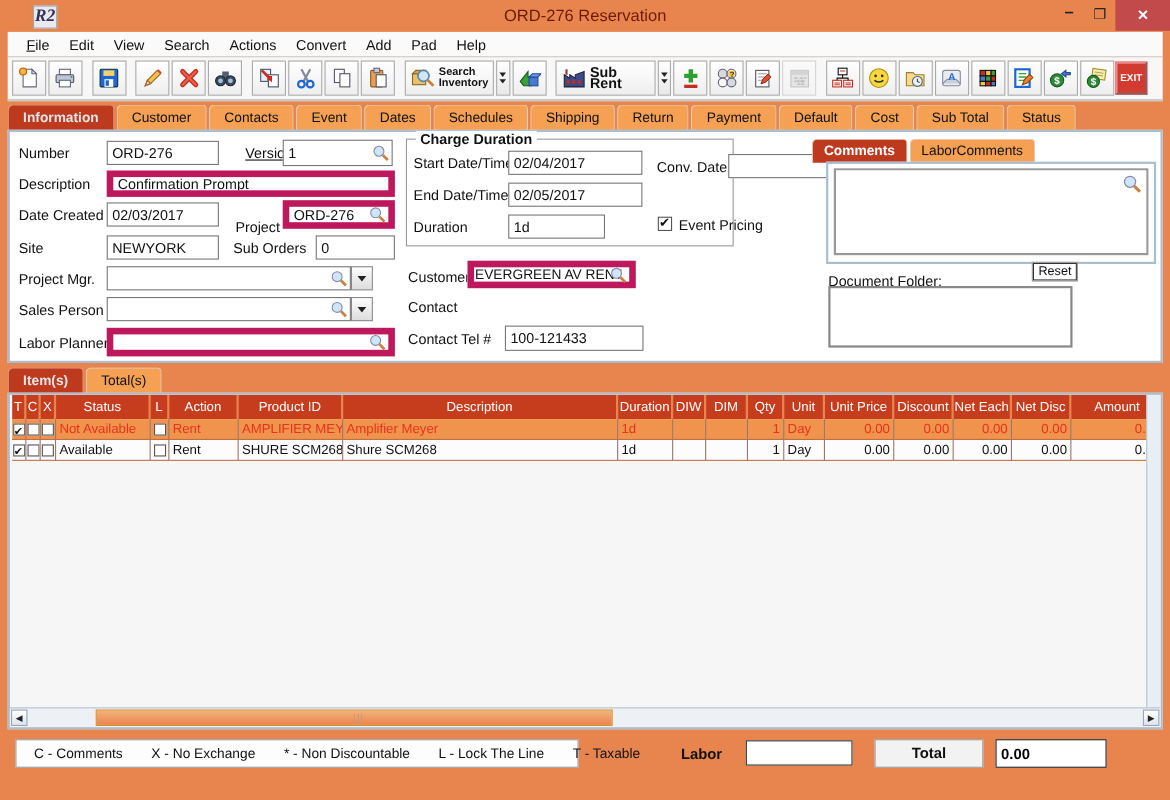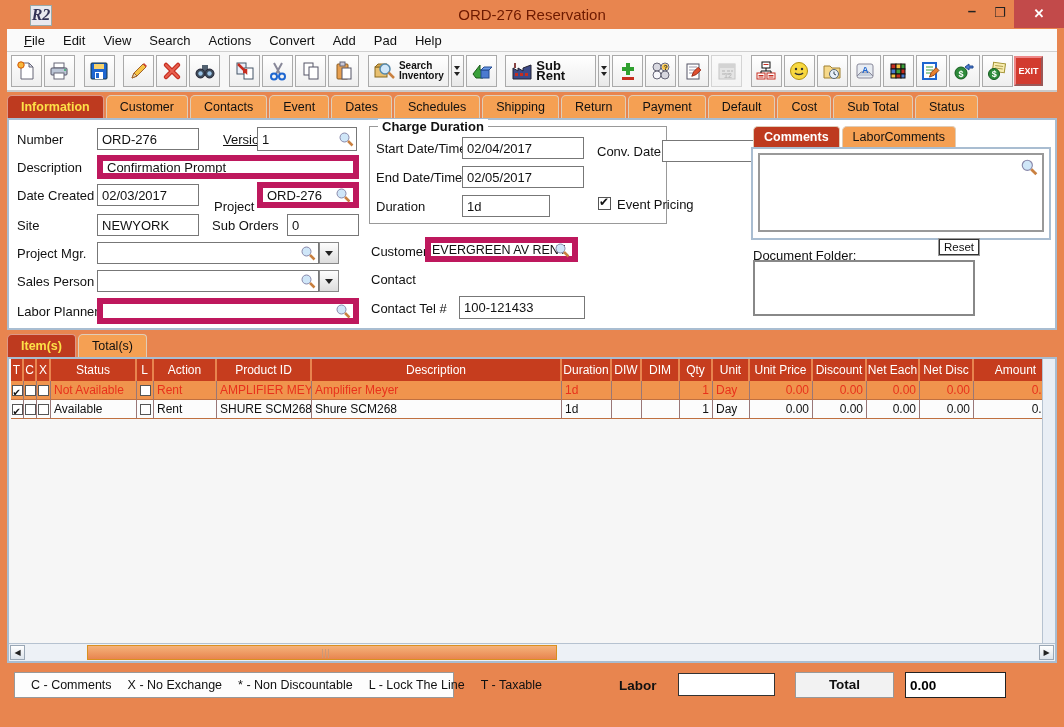--- a/index.html
+++ b/index.html
@@ -35,21 +35,21 @@
     display:flex;flex-direction:column;align-items:center;justify-content:center;margin:0 1px;box-sizing:border-box;}
   .caret{width:0;height:0;border-left:3px solid transparent;border-right:3px solid transparent;border-top:4px solid #222;margin:1px 0;}
   .tgap{width:7px;}
   .exit-btn{margin-left:auto;margin-right:14px;width:30px;height:30px;background:#D23B2F;border:2px outset #e88;
     color:#fff;font-size:9px;font-weight:bold;display:flex;align-items:center;justify-content:center;box-sizing:border-box;}
   .disabled{opacity:.45;}
   
   .tabrow{position:absolute;left:7px;display:flex;align-items:flex-end;height:24px;}
   .tab{height:22px;line-height:22px;padding:0 13px;margin-right:2px;font-size:12.5px;color:#111;
     background:#F5A053;border:1px solid #e0cdb8;border-bottom:none;border-radius:5px 4px 0 0;white-space:nowrap;}
-  .tab.active{background:#BE3A1F;color:#fde047;font-weight:bold;border-color:#d98;}
+  .tab.active{background:#BE3A1F;color:#e5e5e5;font-weight:bold;border-color:#d98;}
   
   .panel{position:absolute;left:7px;width:1050px;background:#fff;border:2px solid #A9BDD1;box-sizing:border-box;}
   .info-panel{top:118px;height:212px;}
   .table-panel{top:357px;height:306px;background:#F6F6F6;}
   .flabel{position:absolute;font-size:13px;color:#111;white-space:nowrap;}
   .fwrap{position:absolute;border:1px solid #777;background:#fff;box-sizing:border-box;display:flex;align-items:center;}
   .fwrap.dark{border:6px solid #be185d;}
   .fwrap input{flex:1;min-width:0;border:none;outline:none;background:transparent;
     font-family:"Liberation Sans",sans-serif;font-size:13px;color:#111;padding:0 4px;height:100%;}
   .mag{flex:0 0 auto;margin-right:2px;}
@@ -89,22 +89,22 @@
   .vscroll{position:absolute;right:0;top:0;width:12px;bottom:17px;background:#E9EEF5;border-left:1px solid #b6c2d0;}
   .hscroll{position:absolute;left:0;right:0;bottom:0;height:17px;background:#EDF1F6;border-top:1px solid #b6c2d0;}
   .harrow{position:absolute;top:1px;width:15px;height:15px;background:linear-gradient(#fff,#dde4ec);border:1px solid #9aa7b5;
     box-sizing:border-box;font-size:8px;line-height:13px;text-align:center;color:#222;}
   .hthumb{position:absolute;left:78px;top:1px;width:470px;height:15px;background:linear-gradient(#F5B27A,#E8854F);
     border:1px solid #D99020;box-sizing:border-box;}
   .hgrip{position:absolute;left:50%;top:3px;width:7px;height:9px;
     background:repeating-linear-gradient(90deg,#c97,#c97 1px,transparent 1px,transparent 3px);}
   
   .footer{position:absolute;left:7px;top:671px;width:1050px;height:30px;}
-  .legend-box{position:absolute;left:7px;top:1px;width:440px;height:26px;background:#FDFDFD;border:1px solid #999;
-    display:flex;align-items:center;padding-left:16px;gap:16px;box-sizing:border-box;}
+  .legend-box{position:absolute;left:7px;top:1px;width:512px;height:26px;background:#FDFDFD;border:1px solid #999;
+    display:flex;align-items:center;padding-left:16px;gap:26px;box-sizing:border-box;}
   .legend-box span{font-size:12.5px;color:#111;white-space:nowrap;}
   .labor-label{position:absolute;left:612px;top:7px;font-size:13.5px;font-weight:bold;color:#111;}
   .labor-input{position:absolute;left:671px;top:2px;width:97px;height:23px;border:1px solid #333;background:#fff;
     box-sizing:border-box;font-family:"Liberation Sans",sans-serif;font-size:13px;padding:0 4px;}
   .total-btn{position:absolute;left:788px;top:1px;width:99px;height:26px;background:#F2F2F2;border:1px solid #999;
     box-sizing:border-box;font-size:13.5px;font-weight:bold;color:#111;text-align:center;line-height:24px;}
   .total-input{position:absolute;left:898px;top:1px;width:101px;height:26px;border:1px solid #222;background:#fff;
     box-sizing:border-box;font-family:"Liberation Sans",sans-serif;font-size:13.5px;font-weight:bold;padding:0 4px;}
 </style>
 </head>
@@ -515,21 +515,21 @@
         <circle cx="6.5" cy="6.5" r="4.5" fill="#CFE6F8" stroke="#88A"></circle>
         <line x1="10" y1="10" x2="14.5" y2="14.5" stroke="#C98040" stroke-width="2.5"></line>
       </svg>
   </div>
   <span class="flabel" style="left:362px;top:152px;">Contact</span>
   <span class="flabel" style="left:362px;top:181px;">Contact Tel #</span>
   <div class="fwrap" style="left:450px;top:176px;width:126px;height:23px;">
     <input value="100-121433" style="">
   </div>
 
-  <div style="position:absolute;left:744px;top:6px;display:flex;align-items:flex-end;">
+  <div style="position:absolute;left:729px;top:6px;display:flex;align-items:flex-end;">
     <span class="ctab active">Comments</span>
     <span class="ctab">LaborComments</span>
   </div>
   <div class="comments-box" style="left:742px;top:27px;width:296px;height:89px;">
     <div class="comments-inner">
       <textarea style=""></textarea>
       <svg class="comments-mag" width="18" height="18" viewBox="0 0 16 16">
           <circle cx="6.5" cy="6.5" r="4.5" fill="#CFE6F8" stroke="#88A"></circle>
           <line x1="10" y1="10" x2="14.5" y2="14.5" stroke="#C98040" stroke-width="2.5"></line>
         </svg>

